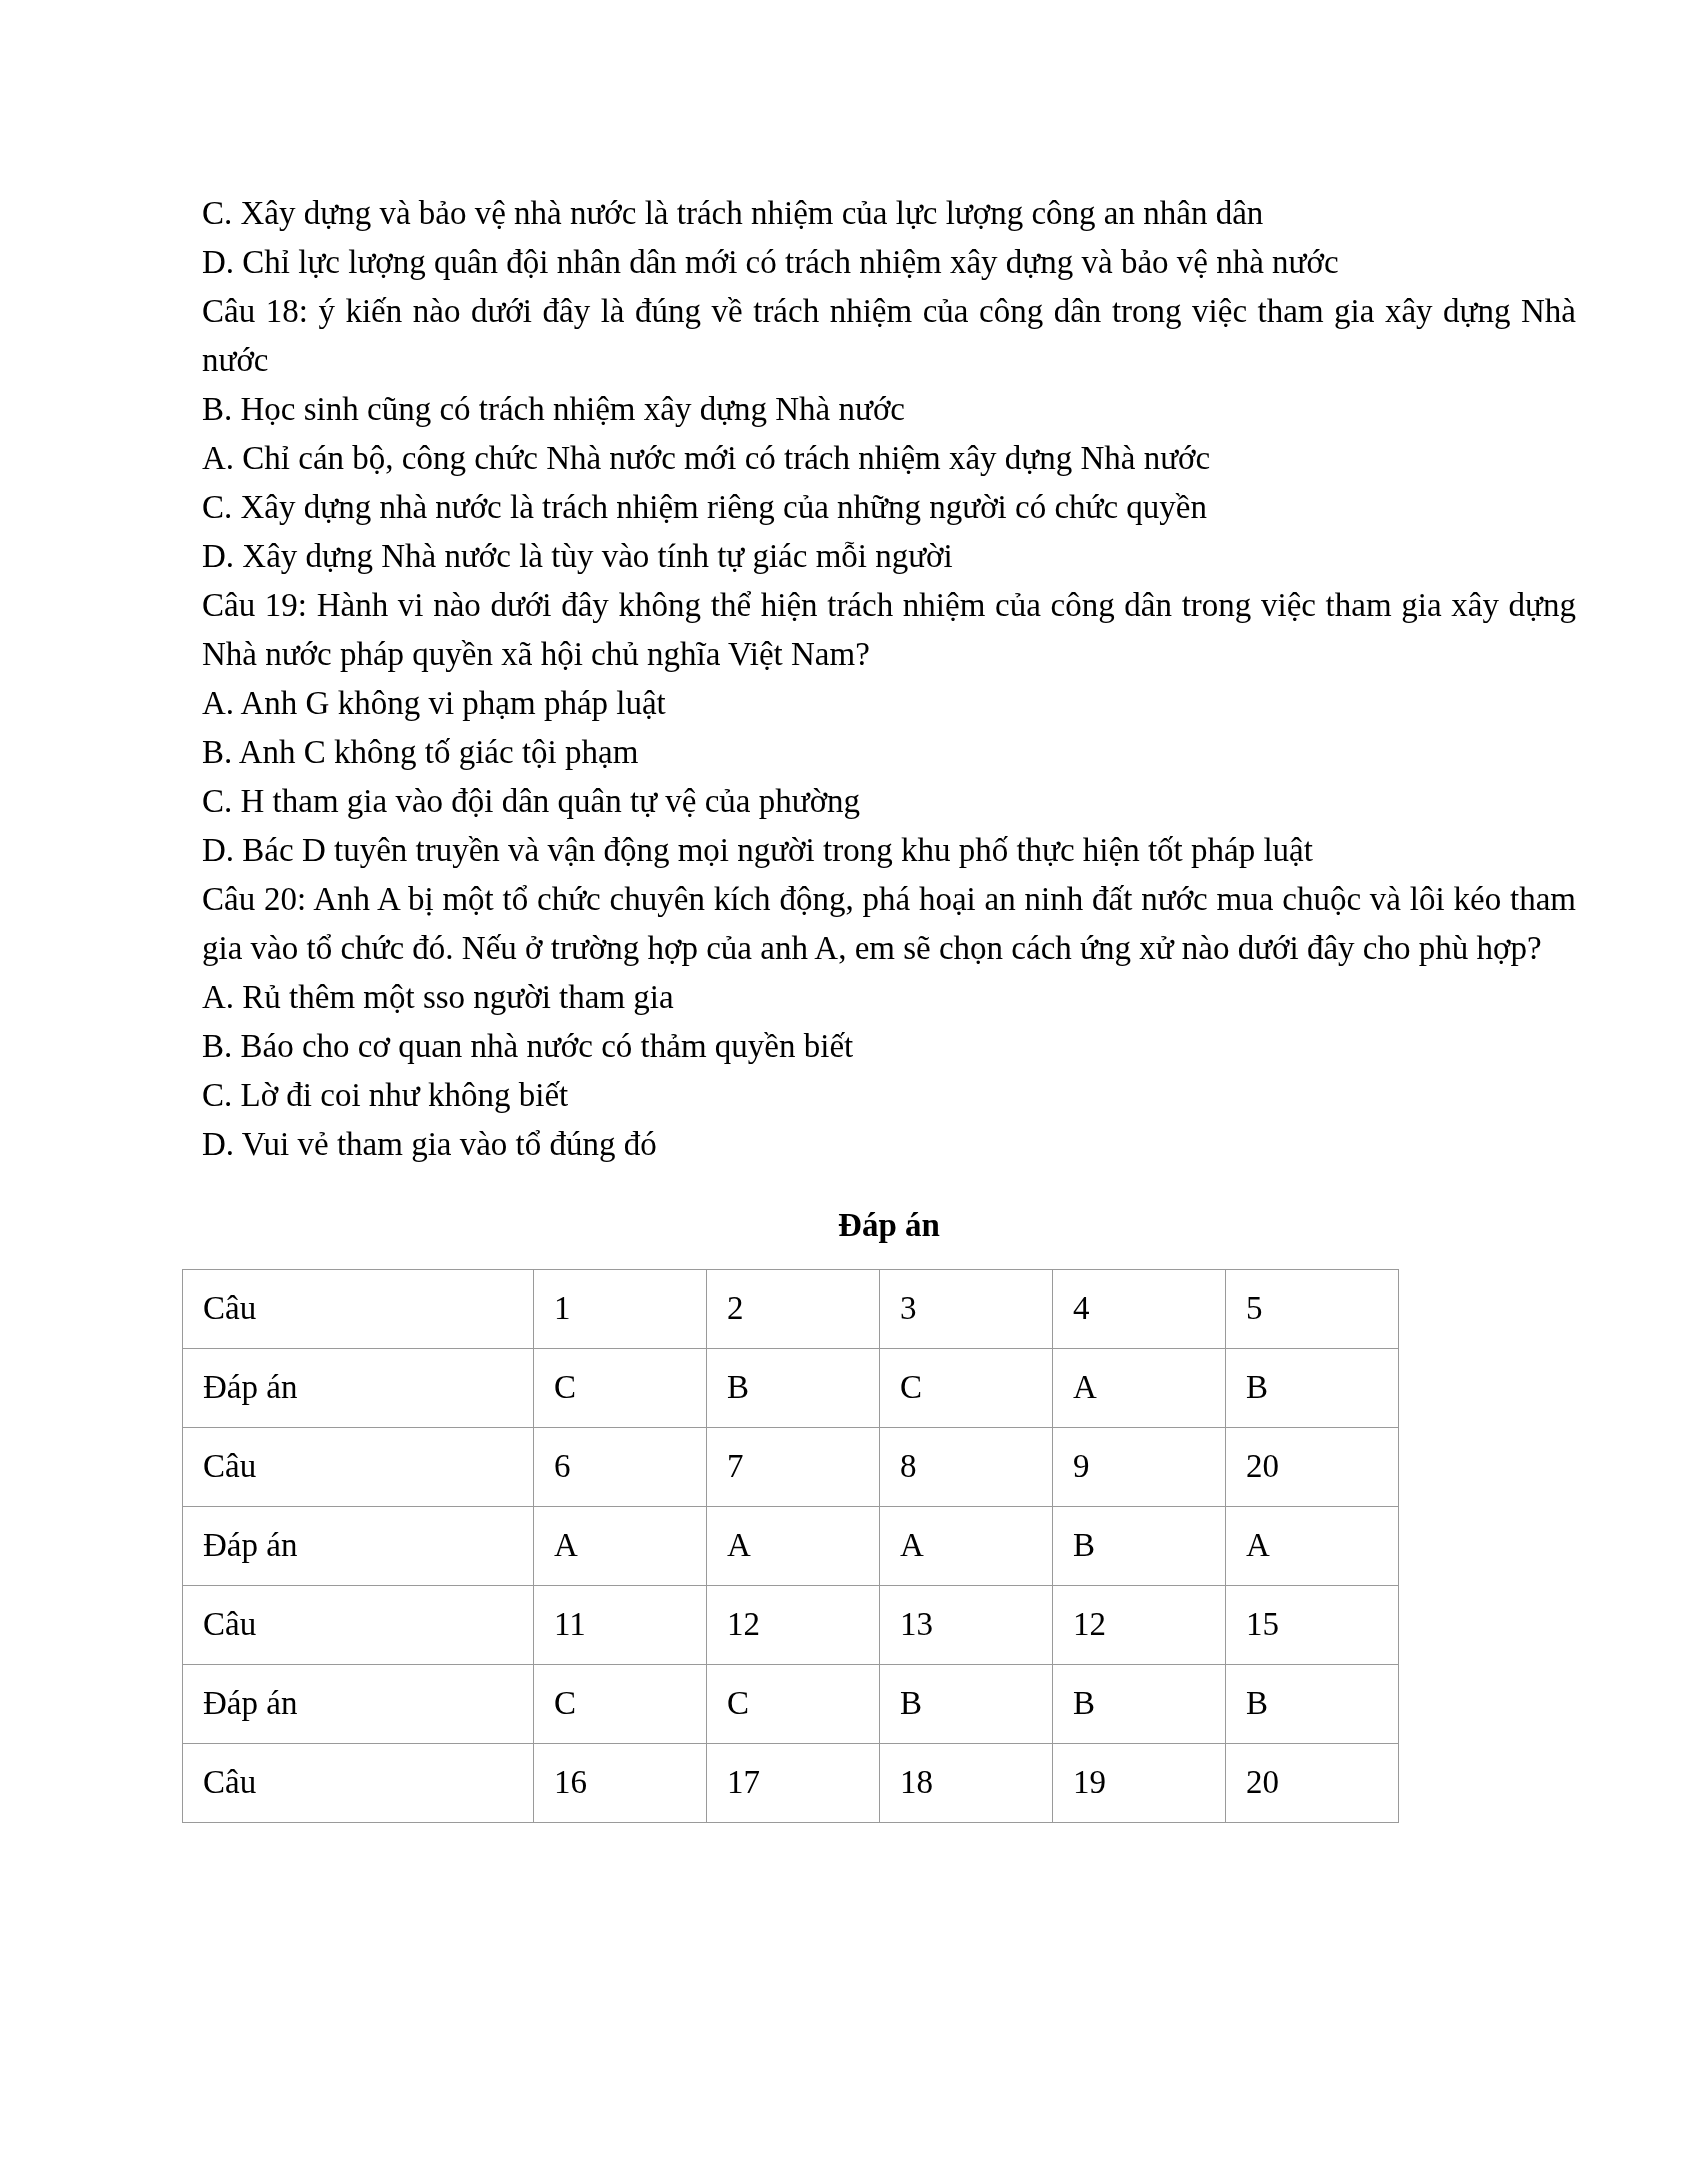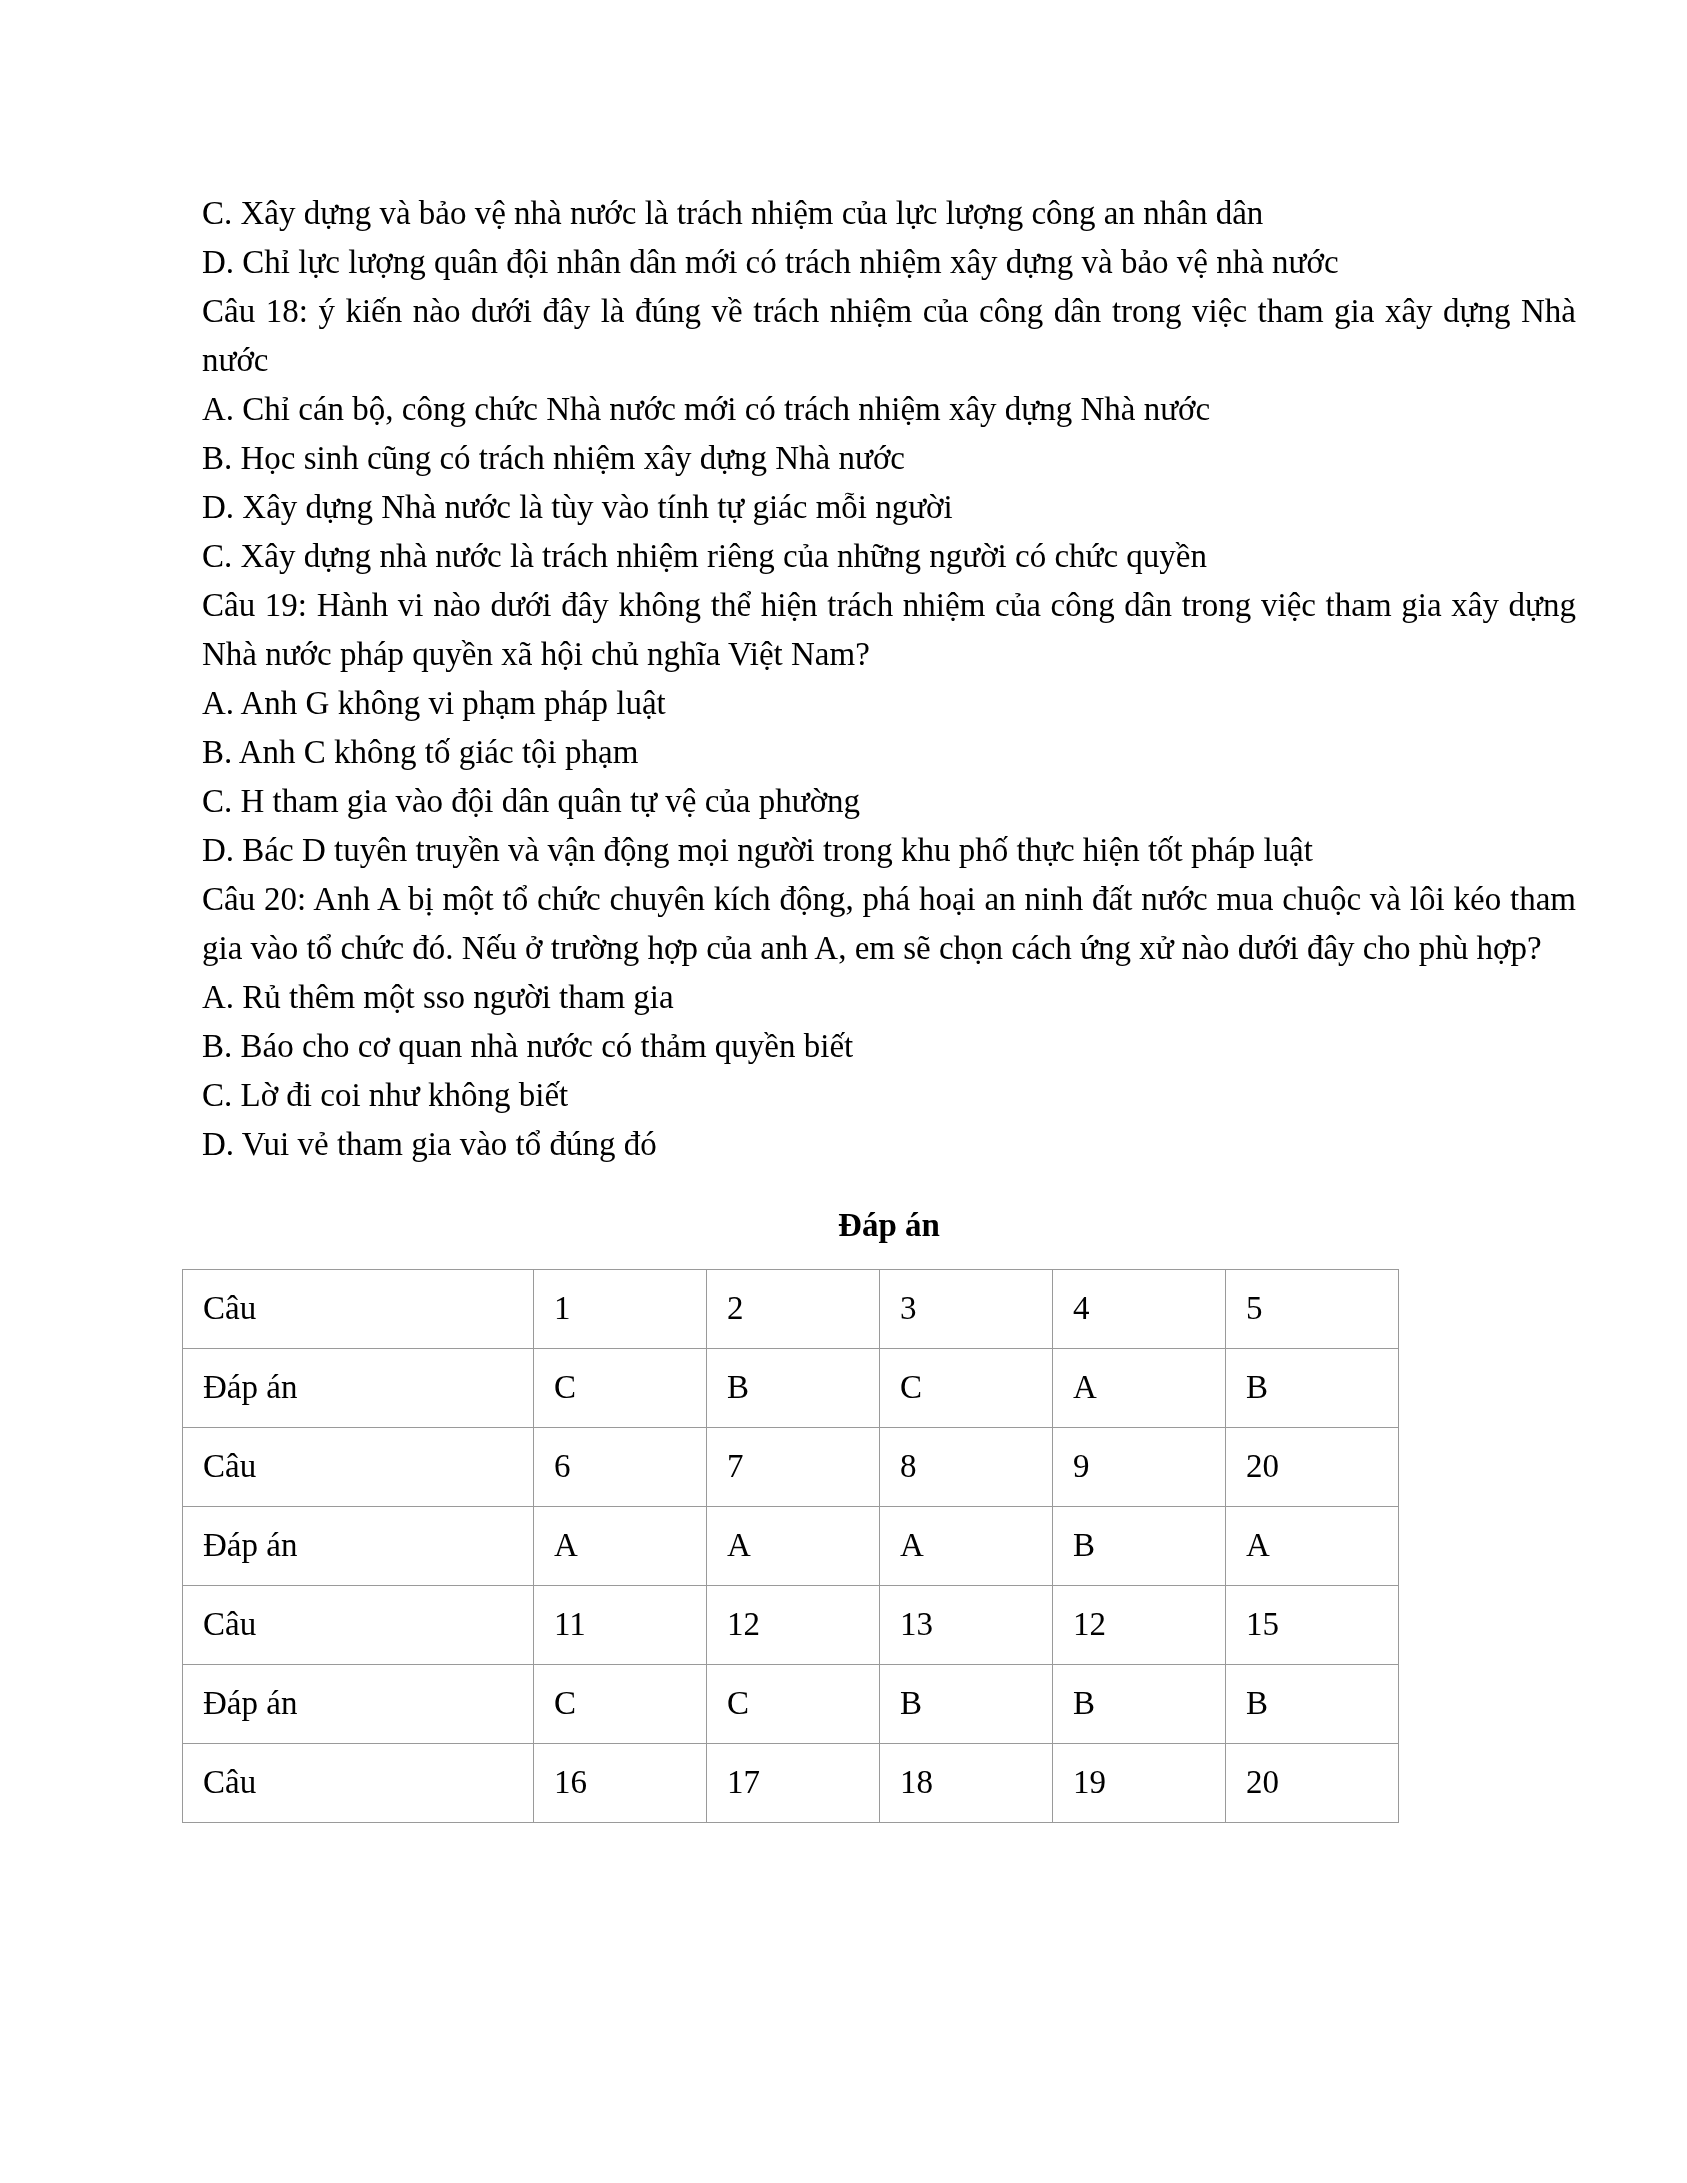--- a/index.html
+++ b/index.html
@@ -51,24 +51,24 @@
   }
 </style>
 </head>
 <body>
 
 <div class="content">
 
   <p class="para"><span class="b"></span><span>C. Xây dựng và bảo vệ nhà nước là trách nhiệm của lực lượng công an nhân dân</span></p>
   <p class="para"><span class="b"></span><span>D. Chỉ lực lượng quân đội nhân dân mới có trách nhiệm xây dựng và bảo vệ nhà nước</span></p>
   <p class="para"><span class="b">Câu 18:</span><span> ý kiến nào dưới đây là đúng về trách nhiệm của công dân trong việc tham gia xây dựng Nhà nước</span></p>
+  <p class="para"><span class="b"></span><span>B. Học sinh cũng có trách nhiệm xây dựng Nhà nước</span></p>
   <p class="para"><span class="b"></span><span>A. Chỉ cán bộ, công chức Nhà nước mới có trách nhiệm xây dựng Nhà nước</span></p>
-  <p class="para"><span class="b"></span><span>B. Học sinh cũng có trách nhiệm xây dựng Nhà nước</span></p>
+  <p class="para"><span class="b"></span><span>C. Xây dựng nhà nước là trách nhiệm riêng của những người có chức quyền</span></p>
   <p class="para"><span class="b"></span><span>D. Xây dựng Nhà nước là tùy vào tính tự giác mỗi người</span></p>
-  <p class="para"><span class="b"></span><span>C. Xây dựng nhà nước là trách nhiệm riêng của những người có chức quyền</span></p>
   <p class="para"><span class="b">Câu 19:</span><span> Hành vi nào dưới đây không thể hiện trách nhiệm của công dân trong việc tham gia xây dựng Nhà nước pháp quyền xã hội chủ nghĩa Việt Nam?</span></p>
   <p class="para"><span class="b"></span><span>A. Anh G không vi phạm pháp luật</span></p>
   <p class="para"><span class="b"></span><span>B. Anh C không tố giác tội phạm</span></p>
   <p class="para"><span class="b"></span><span>C. H tham gia vào đội dân quân tự vệ của phường</span></p>
   <p class="para"><span class="b"></span><span>D. Bác D tuyên truyền và vận động mọi người trong khu phố thực hiện tốt pháp luật</span></p>
   <p class="para"><span class="b">Câu 20:</span><span> Anh A bị một tổ chức chuyên kích động, phá hoại an ninh đất nước mua chuộc và lôi kéo tham gia vào tổ chức đó. Nếu ở trường hợp của anh A, em sẽ chọn cách ứng xử nào dưới đây cho phù hợp?</span></p>
   <p class="para"><span class="b"></span><span>A. Rủ thêm một sso người tham gia</span></p>
   <p class="para"><span class="b"></span><span>B. Báo cho cơ quan nhà nước có thảm quyền biết</span></p>
   <p class="para"><span class="b"></span><span>C. Lờ đi coi như không biết</span></p>
   <p class="para"><span class="b"></span><span>D. Vui vẻ tham gia vào tổ đúng đó</span></p>

